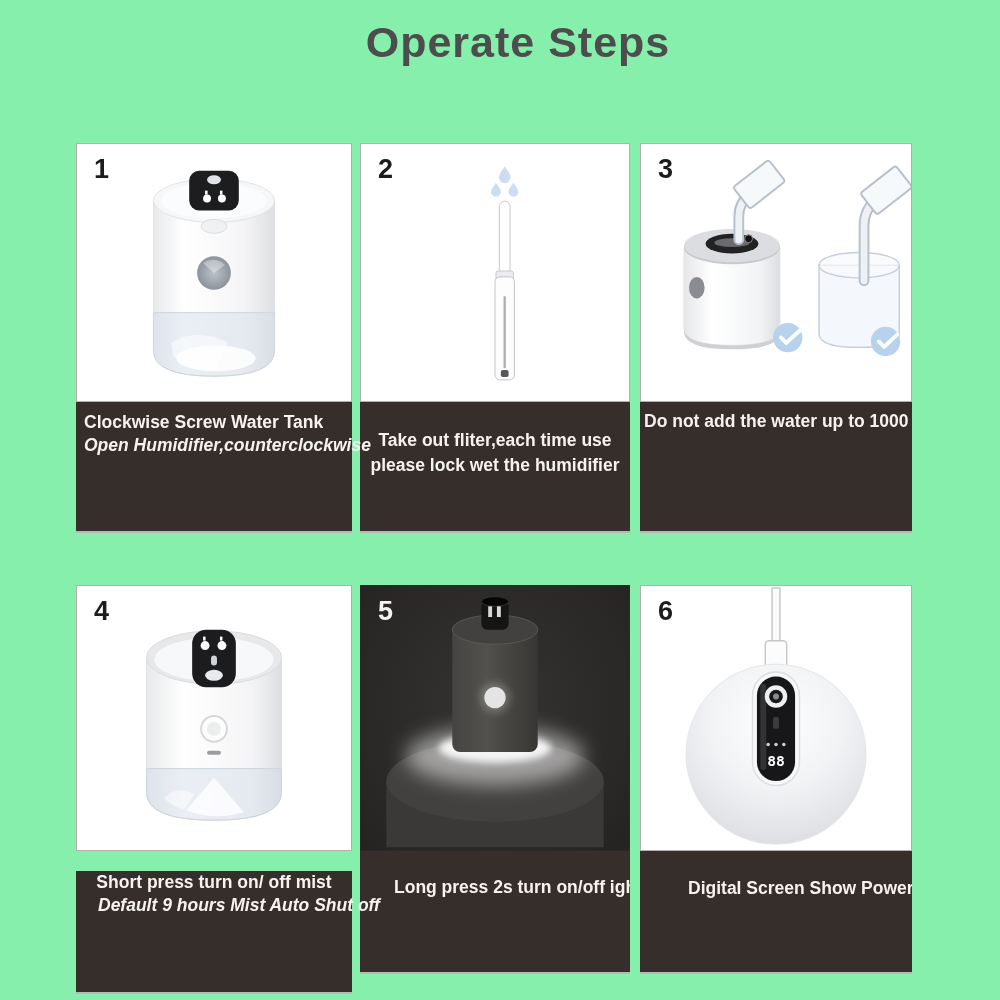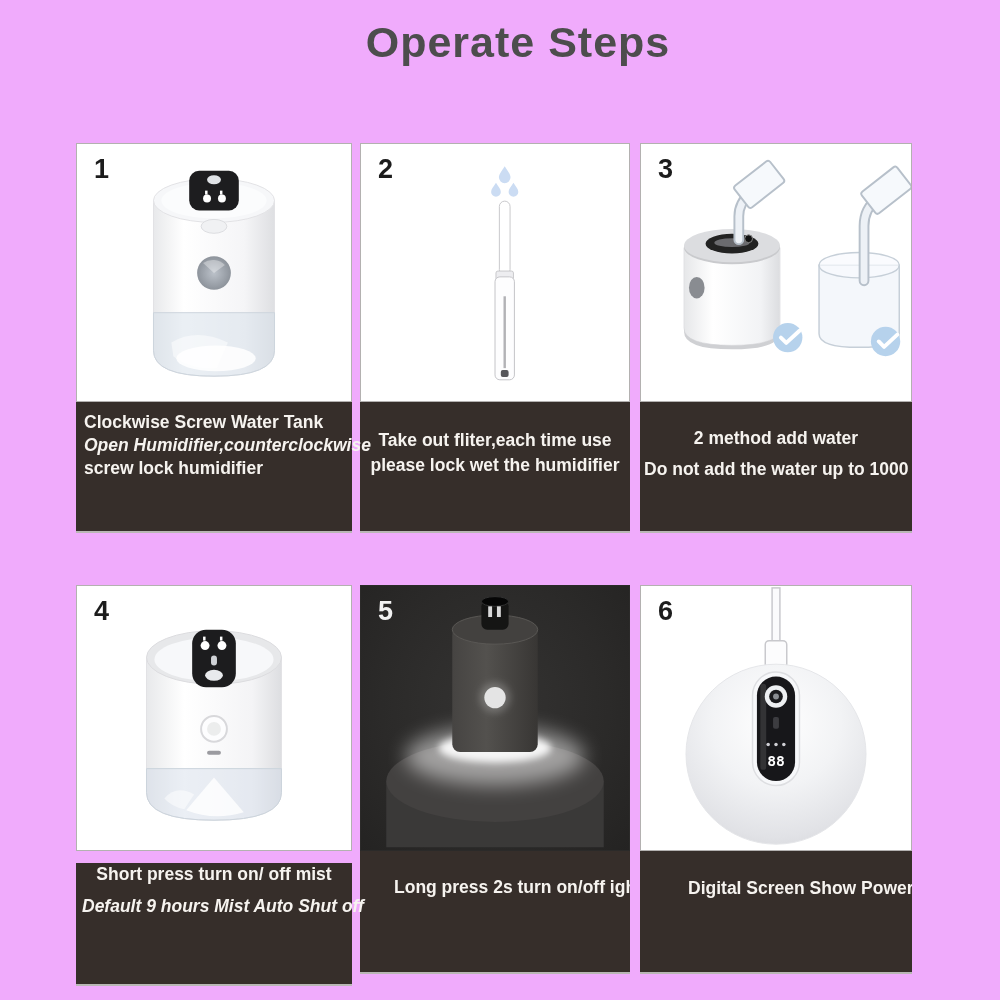--- a/index.html
+++ b/index.html
@@ -1,16 +1,16 @@
 <!DOCTYPE html>
 <html style="--title_text: #4d4d4d; --number_text: #1c1c1c; --panel_border: #b3b1b0; --caption_bg: #362e2a; --caption_text: #f6f3ef; --dark_scene_bg: #2b2a29; --accent_blue: #b6d2ec; --drop_blue: #cbdcf3;"><head>
 <meta charset="utf-8">
 <style>
   html,body{margin:0;padding:0;background:#ffffff;}
-  .page{position:relative;width:1000px;height:1000px;background:#f0abfc;overflow:hidden;
+  .page{position:relative;width:1000px;height:1000px;background:#86efac;overflow:hidden;
         font-family:"Liberation Sans","DejaVu Sans",sans-serif;}
   .title{position:absolute;top:18px;left:0;width:1000px;text-align:center;
          transform:translateX(18px);font-size:43px;font-weight:bold;letter-spacing:1px;
          color:var(--title_text,#4d4d4d);margin:0;}
   .panel{position:absolute;}
   .c1{left:76px;width:276px;} .c2{left:360px;width:270px;} .c3{left:640px;width:272px;}
   .r1{top:143px;} .r2{top:585px;}
   .img-area{position:relative;box-sizing:border-box;background:#ffffff;
             border:1px solid var(--panel_border,#b3b1b0);}
   .r1 .img-area{height:259px;} .r2 .img-area{height:266px;}
@@ -25,22 +25,22 @@
            font-size:17.5px;font-weight:bold;box-shadow:0 2px 0 #b9b7b5;}
   .r1 .caption{height:129px;} .r2 .caption{height:121px;}
   .caption p{margin:0;white-space:nowrap;line-height:23px;}
   .spill{position:relative;z-index:6;font-style:italic;}
   .cap1{padding:9px 8px 0 8px;}
   .cap2{padding-top:26px;text-align:center;}
   .cap2 p{line-height:25px;}
   .cap3{overflow:hidden;}
   .cap3 .l1{margin-top:25px;text-align:center;}
   .cap3 .l2{margin-top:8px;padding-left:4px;}
-  .cap4 .l1{margin-top:12px;text-align:center;}
-  .cap4 .l2{margin-top:9px;padding-left:6px;text-align:right;}
+  .cap4 .l1{margin-top:20px;text-align:center;}
+  .cap4 .l2{padding-left:22px;text-align:right;}
   .cap5{overflow:hidden;padding:25px 0 0 34px;}
   .cap6{overflow:hidden;padding:26px 0 0 48px;}
 </style>
 </head>
 <body>
 
 <div class="page">
 
   <h1 class="title">Operate Steps</h1>
 
@@ -77,21 +77,20 @@
         <g>
           <path d="M77 170 L199 170 L199 208 Q199 234 138 234 Q77 234 77 208 Z" fill="rgba(213,223,234,0.5)" stroke="#cdd5dd"></path>
           <ellipse cx="140" cy="216" rx="40" ry="13" fill="rgba(255,255,255,0.85)"></ellipse>
           <path d="M95 200 Q120 185 152 200 L141 226 Q114 228 97 214 Z" fill="rgba(255,255,255,0.5)"></path>
         </g>
       </svg>
     </div>
     <div class="caption cap1">
       <p>Clockwise Screw Water Tank</p>
       <p class="spill">Open Humidifier,counterclockwise</p>
-      <p>screw lock humidifier</p>
     </div>
   </section>
 
   <section class="panel c2 r1">
     <div class="img-area">
       <span class="num">2</span>
       <svg viewBox="0 0 276 259">
         <g>
           <path d="M148 20 C151 25 154 28 154 31.5 A6 6 0 1 1 142 31.5 C142 28 145 25 148 20 Z" fill="#cbdcf3"></path>
           <path d="M139 37 C141.5 41 144 43.5 144 46.5 A5 5 0 1 1 134 46.5 C134 43.5 136.5 41 139 37 Z" fill="#cbdcf3"></path>
@@ -150,21 +149,20 @@
               <rect x="228" y="32" width="46" height="28" rx="3" fill="#f6f9fc" stroke="#b7c0ca" stroke-width="2"></rect>
             </g>
         </g>
         <g>
           <circle cx="250" cy="200" r="15" fill="#b6d2ec"></circle>
           <path d="M243 200 l5.5 5.5 L262 193" stroke="#ffffff" stroke-width="4" fill="none" stroke-linecap="round" stroke-linejoin="round"></path>
         </g>
       </svg>
     </div>
     <div class="caption cap3">
-      <p class="l1">2 method add water</p>
       <p class="l2">Do not add the water up to 1000</p>
     </div>
   </section>
 
   <section class="panel c1 r2">
     <div class="img-area">
       <span class="num">4</span>
       <svg viewBox="0 0 276 266">
         <defs>
           <linearGradient id="b4" x1="0" y1="0" x2="1" y2="0">

